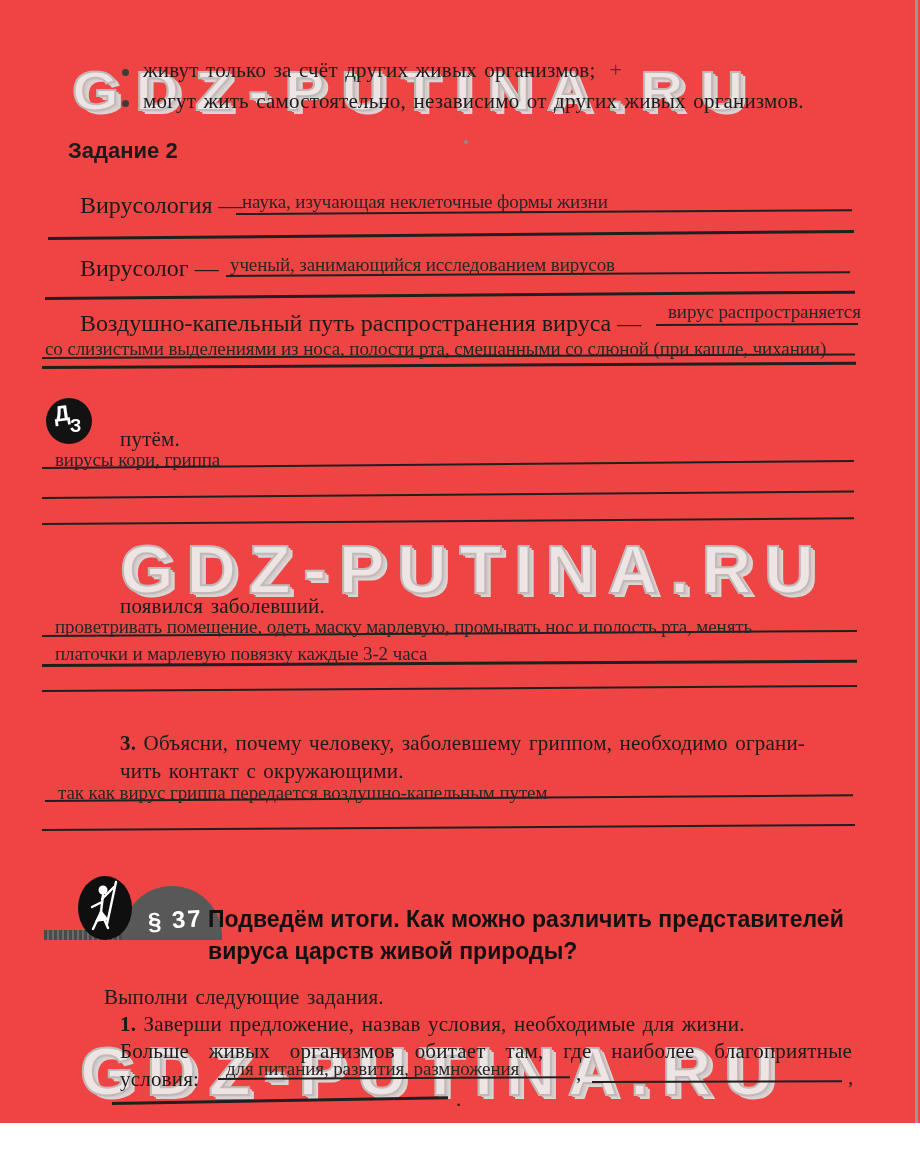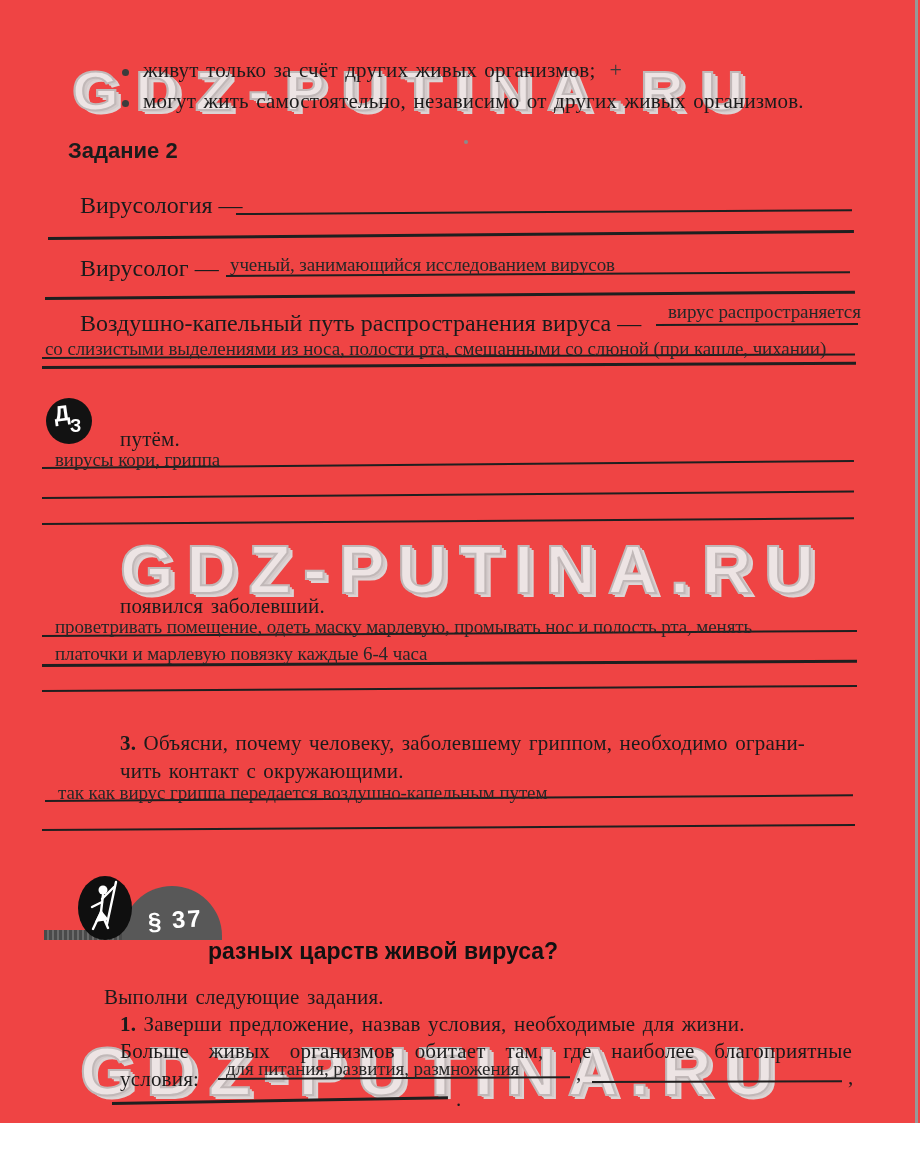--- a/index.html
+++ b/index.html
@@ -53,20 +53,21 @@
     <span class="bullet-dot"></span><span>живут только за счёт других живых организмов;</span><span class="mark">+</span>
   </div>
   <div class="z txt" style="left:122px;top:88px;">
     <span class="bullet-dot"></span><span>могут жить самостоятельно, независимо от других живых организмов.</span>
   </div>
   <div class="dot" style="left:464px;top:140px;width:4px;height:4px;"></div>
 
   <div class="z bsans" style="left:68px;top:138px;font-size:22px;">Задание 2</div>
 
   <div class="z it" style="left:80px;top:192px;">Вирусология —</div>
+  <div class="z ans" style="left:242px;top:191px;">наука, изучающая неклеточные формы жизни</div>
   <div class="rule" style="left:236px;top:213px;width:616px;transform:rotate(-0.35deg);"></div>
   <div class="rule th" style="left:48px;top:237px;width:806px;transform:rotate(-0.5deg);"></div>
 
   <div class="z it" style="left:80px;top:255px;">Вирусолог —</div>
   <div class="z ans" style="left:230px;top:254px;">ученый, занимающийся исследованием вирусов</div>
   <div class="rule" style="left:226px;top:275px;width:624px;transform:rotate(-0.35deg);"></div>
   <div class="rule th" style="left:45px;top:297px;width:810px;transform:rotate(-0.45deg);"></div>
 
   <div class="z it" style="left:80px;top:310px;">Воздушно-капельный путь распространения вируса —</div>
   <div class="z ans" style="left:668px;top:301px;">вирус распространяется</div>
@@ -86,21 +87,21 @@
   <div class="z ans" style="left:55px;top:449px;">вирусы кори, гриппа</div>
   <div class="rule" style="left:42px;top:467px;width:812px;transform:rotate(-0.5deg);"></div>
   <div class="rule" style="left:42px;top:497px;width:812px;transform:rotate(-0.45deg);"></div>
   <div class="rule" style="left:42px;top:523px;width:812px;transform:rotate(-0.4deg);"></div>
 
   <div class="z ans" style="left:55px;top:616px;">проветривать помещение, одеть маску марлевую, промывать нос и полость рта, менять</div>
   <div class="z txt" style="left:120px;top:593px;">
     <span>появился заболевший.</span>
   </div>
   <div class="rule" style="left:42px;top:635px;width:815px;transform:rotate(-0.35deg);"></div>
-  <div class="z ans" style="left:55px;top:643px;">платочки и марлевую повязку каждые 6-4 часа</div>
+  <div class="z ans" style="left:55px;top:643px;">платочки и марлевую повязку каждые 3-2 часа</div>
   <div class="rule th" style="left:42px;top:664px;width:815px;transform:rotate(-0.3deg);"></div>
   <div class="rule" style="left:42px;top:690px;width:815px;transform:rotate(-0.35deg);"></div>
 
   <div class="z txt" style="left:120px;top:730px;width:732px;">
     <span class="num">3.</span>
     <span>Объясни, почему человеку, заболевшему гриппом, необходимо ограни-</span>
   </div>
   <div class="z txt" style="left:120px;top:758px;">
     <span>чить контакт с окружающими.</span>
   </div>
@@ -119,21 +120,22 @@
         <path d="M27 21 L25 38"></path>
         <path d="M26 25 L38 13"></path>
         <path d="M26 28 L16 33"></path>
         <path d="M40 8 L31 50"></path>
         <path d="M25 38 L17 55"></path>
         <path d="M25 38 L32 54"></path>
       </g>
       <path d="M25 36 L19 48 L33 46 Z" fill="#fff"></path>
     </svg>
   </span>
-  <div class="z bsans" style="left:208px;top:938px;font-size:23px;color:#111;">разных царств живой вируса?</div>
+  <div class="z bsans" style="left:208px;top:906px;font-size:23px;color:#111;">Подведём итоги. Как можно различить представителей</div>
+  <div class="z bsans" style="left:208px;top:938px;font-size:23px;color:#111;">вируса царств живой природы?</div>
 
   <div class="z txt" style="left:104px;top:984px;">Выполни следующие задания.</div>
   <div class="z txt" style="left:120px;top:1011px;">
     <span class="num">1.</span>
     <span>Заверши предложение, назвав условия, необходимые для жизни.</span>
   </div>
   <div class="z txt just" style="left:120px;top:1038px;width:732px;">
     <span>Больше живых организмов обитает там, где наиболее благоприятные</span>
   </div>
   <div class="z txt" style="left:120px;top:1066px;">условия:</div>

